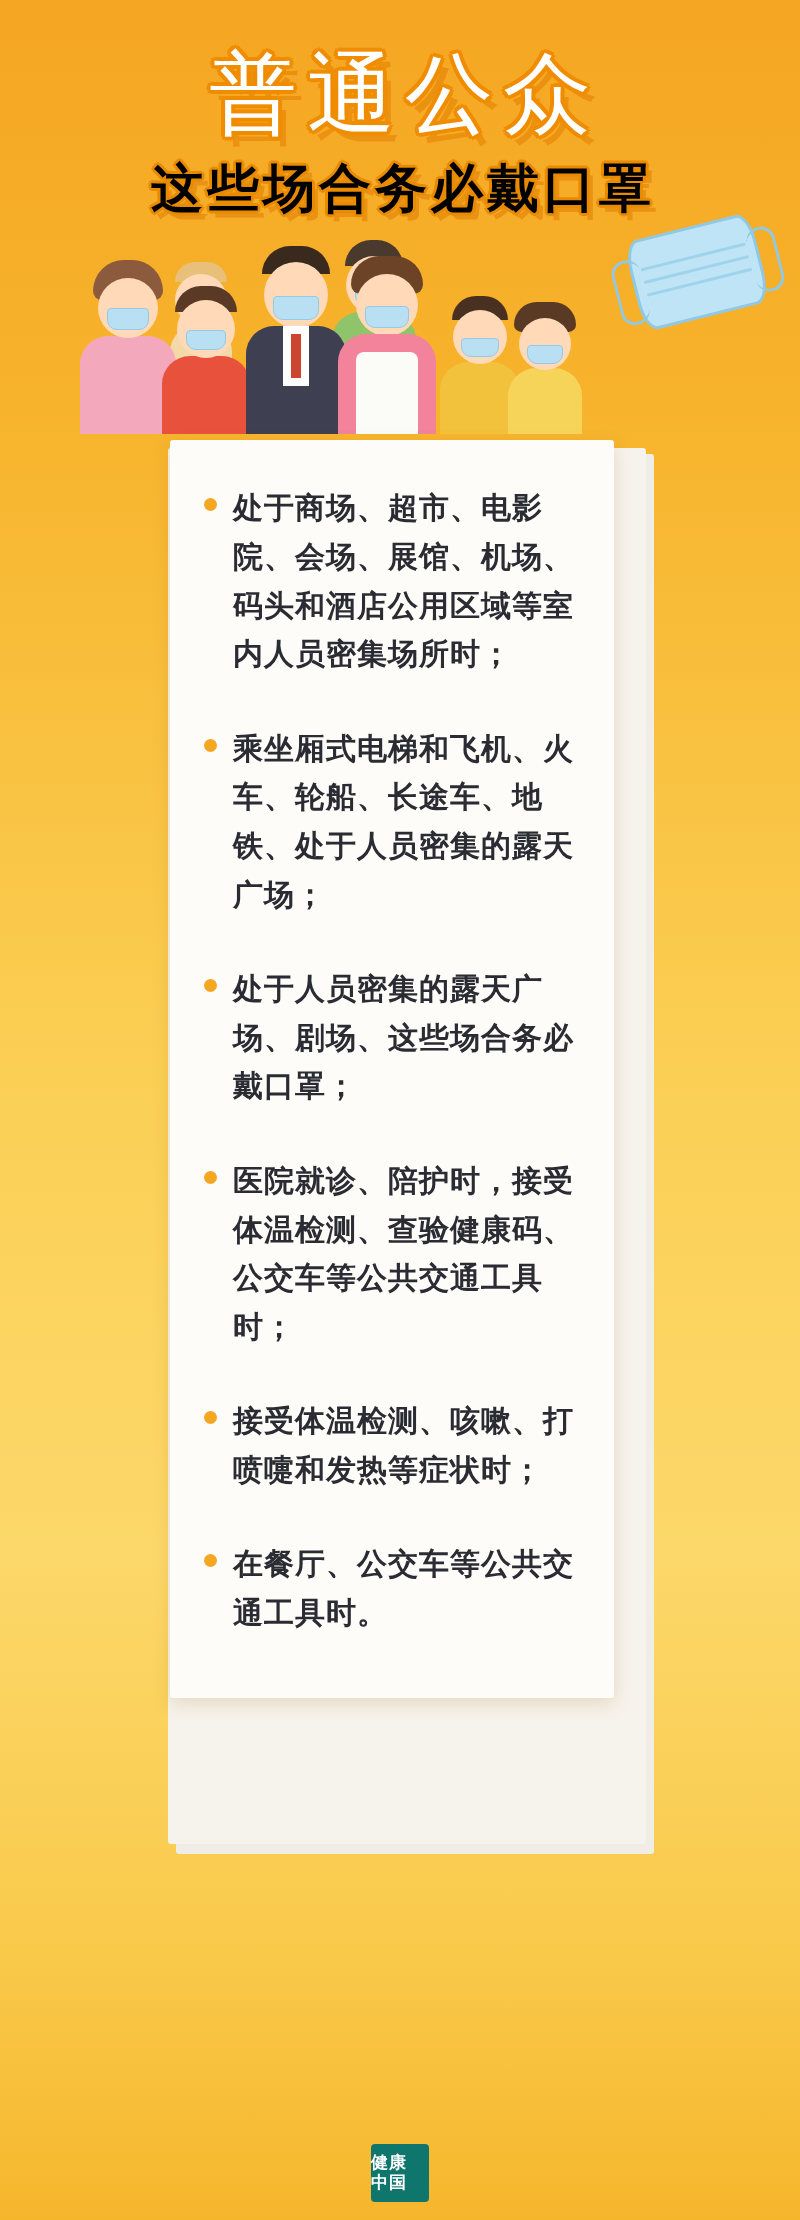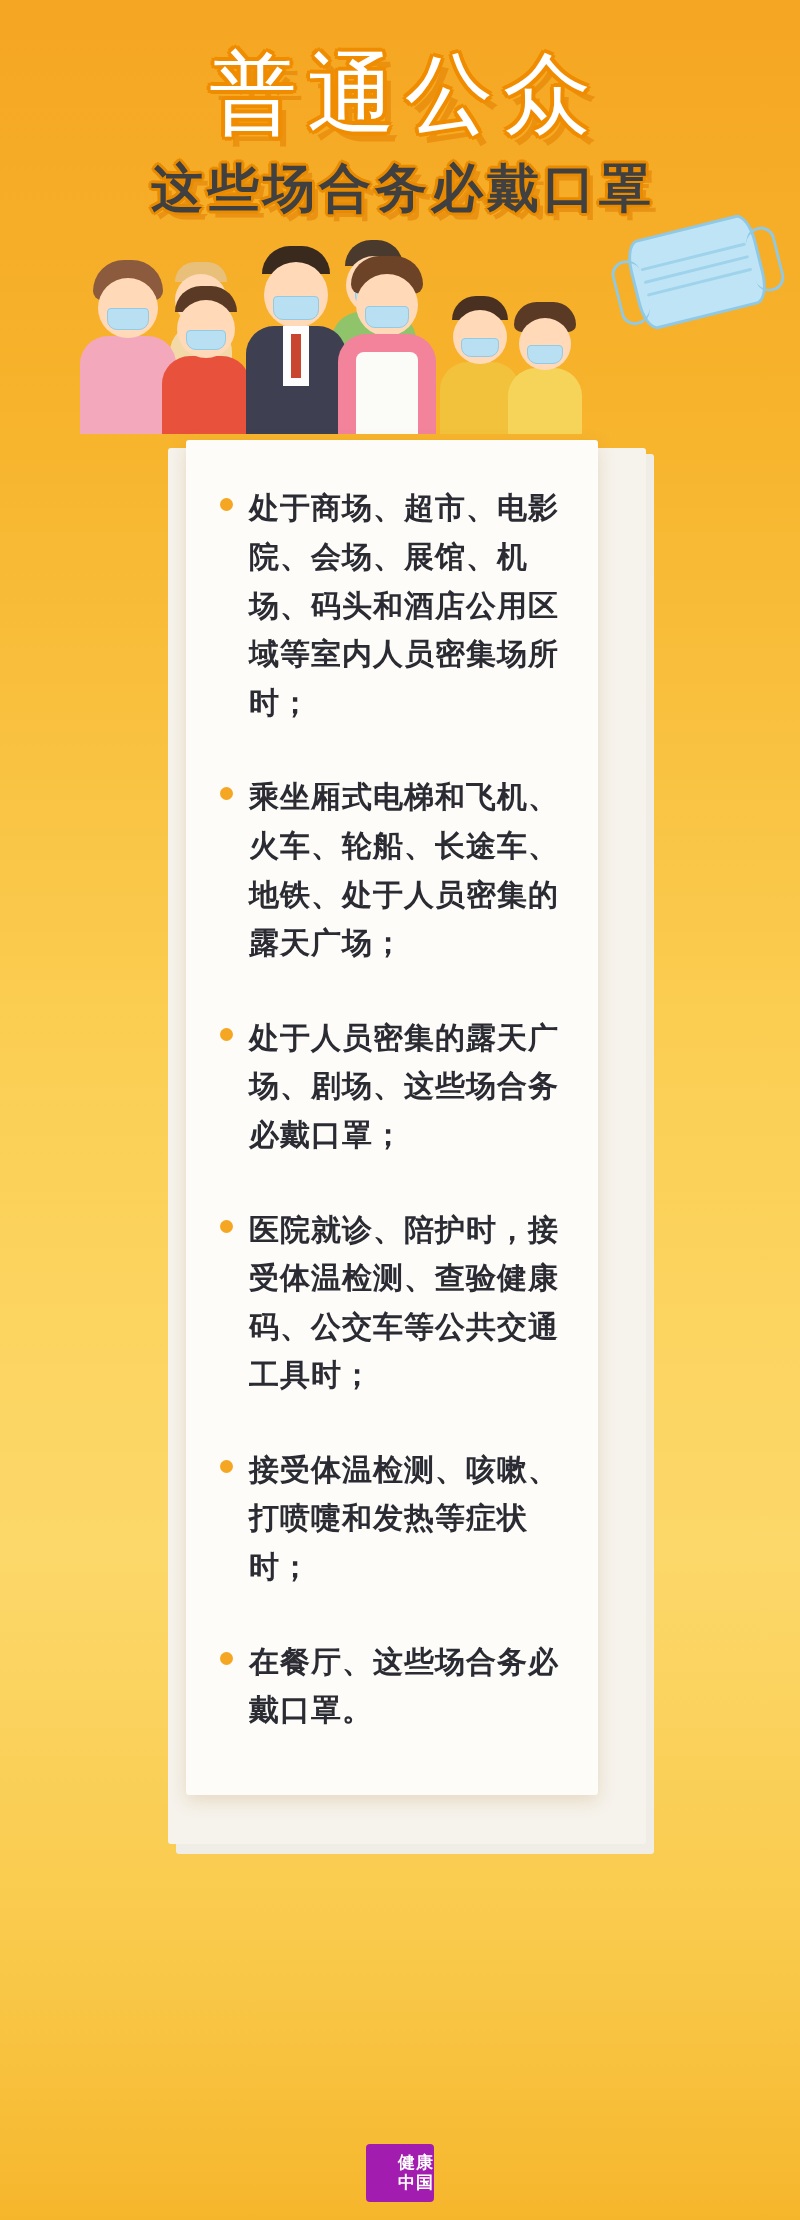--- a/index.html
+++ b/index.html
@@ -32,21 +32,21 @@
       4px 0 0 #f08c00, -4px 0 0 #f08c00, 0 4px 0 #f08c00, 0 -4px 0 #f08c00,
       3px 3px 0 #f08c00, -3px 3px 0 #f08c00, 3px -3px 0 #f08c00, -3px -3px 0 #f08c00,
       8px 10px 0 rgba(225,125,0,0.55);
     padding-left: 10px;
   }
   .title-sub {
     margin-top: 14px;
     font-family: "DejaVu Sans", sans-serif;
     font-size: 52px;
     font-weight: bold;
-    color: #404040;
+    color: #000000;
     letter-spacing: 4px;
     text-shadow:
       3px 0 0 #e98b00, -3px 0 0 #e98b00, 0 3px 0 #e98b00, 0 -3px 0 #e98b00,
       2px 2px 0 #e98b00, -2px 2px 0 #e98b00, 2px -2px 0 #e98b00, -2px -2px 0 #e98b00,
       6px 7px 0 rgba(220,120,0,0.5);
     padding-left: 6px;
   }
 
   
   .illustration {
@@ -96,21 +96,21 @@
   .body-sh { border-radius: 28px 28px 0 0; margin: 0 auto; }
 
   
   .card-stack { position: relative; z-index: 6; }
   .card-shadow1, .card-shadow2 {
     position: absolute; background: #f0ede6; border-radius: 3px;
   }
   .card {
     position: relative;
     margin: 0 auto;
-    width: 412px;
+    width: 444px;
     background: #fdfcf8;
     border-radius: 3px;
     padding: 44px 34px 60px 34px;
     box-shadow: 0 6px 18px rgba(160,100,10,0.18);
   }
   .item { display: flex; margin-bottom: 46px; }
   .item:last-child { margin-bottom: 0; }
   .bullet {
     flex: 0 0 auto;
     width: 13px; height: 13px; border-radius: 50%;
@@ -126,23 +126,23 @@
     font-weight: 600;
   }
 
   
   .footer {
     position: absolute; bottom: 18px; left: 0; right: 0;
     display: flex; justify-content: center; align-items: center;
     z-index: 7;
   }
   .logo {
-    width: 68px; height: 58px; background: #a21caf;
+    width: 58px; height: 58px; background: #0f766e;
     color: #fff; border-radius: 4px;
-    display: flex; flex-direction: column; align-items: flex-end; justify-content: center;
+    display: flex; flex-direction: column; align-items: flex-start; justify-content: center;
     font-family: "DejaVu Sans", sans-serif;
     font-size: 17px; line-height: 1.15; font-weight: bold; letter-spacing: 1px;
   }
 </style>
 </head>
 <body>
 
 <div class="header">
   <div class="title-main">普通公众</div>
   <div class="title-sub">这些场合务必戴口罩</div>
@@ -258,21 +258,21 @@
       <span class="item-text">医院就诊、陪护时，接受体温检测、查验健康码、公交车等公共交通工具时；</span>
     </div>
 
     <div class="item">
       <span class="bullet"></span>
       <span class="item-text">接受体温检测、咳嗽、打喷嚏和发热等症状时；</span>
     </div>
 
     <div class="item">
       <span class="bullet"></span>
-      <span class="item-text">在餐厅、这些场合务必戴口罩。</span>
+      <span class="item-text">在餐厅、公交车等公共交通工具时。</span>
     </div>
 
   </div>
 </div>
 
 <div class="footer">
   <div class="logo">
     <span>健康</span>
     <span>中国</span>
   </div>

